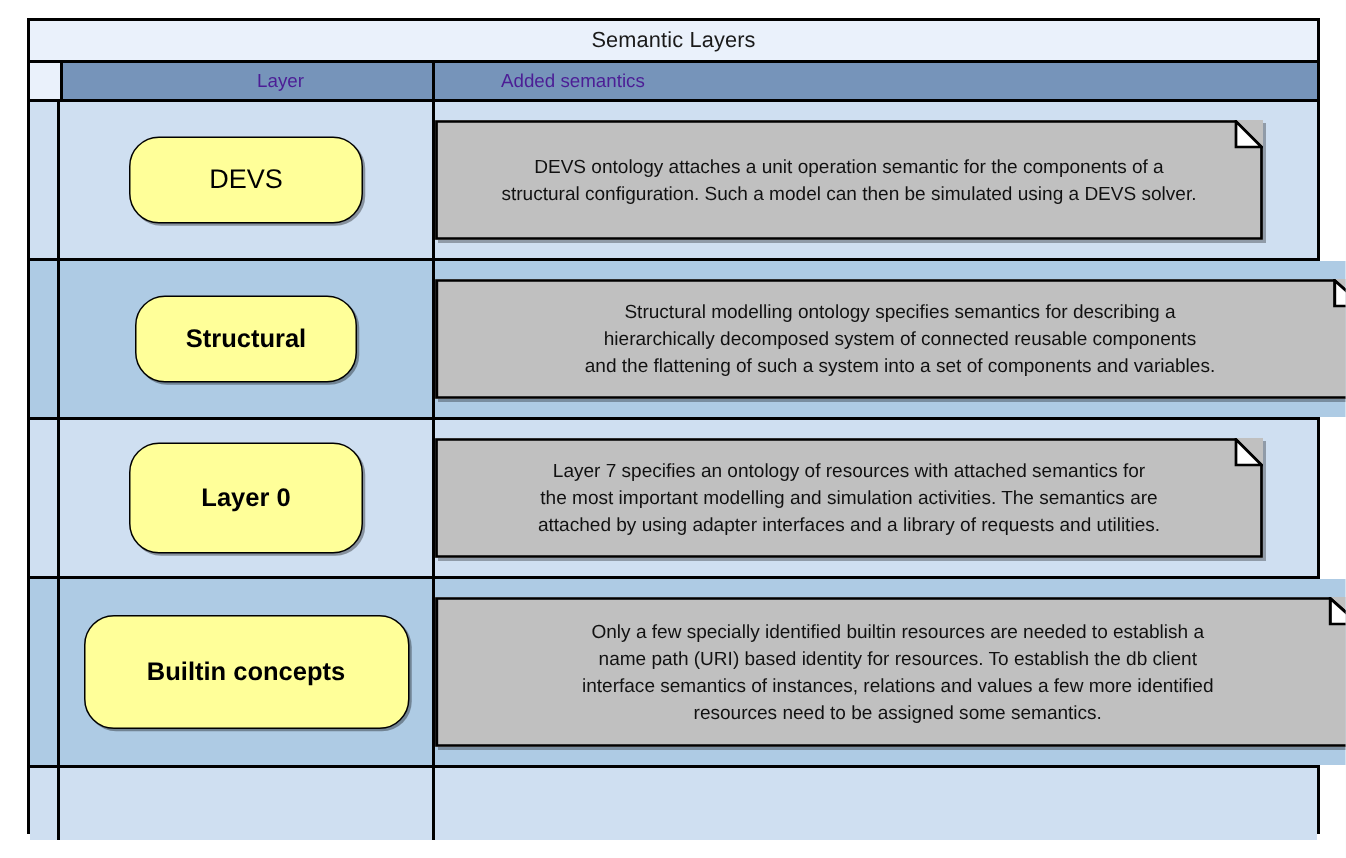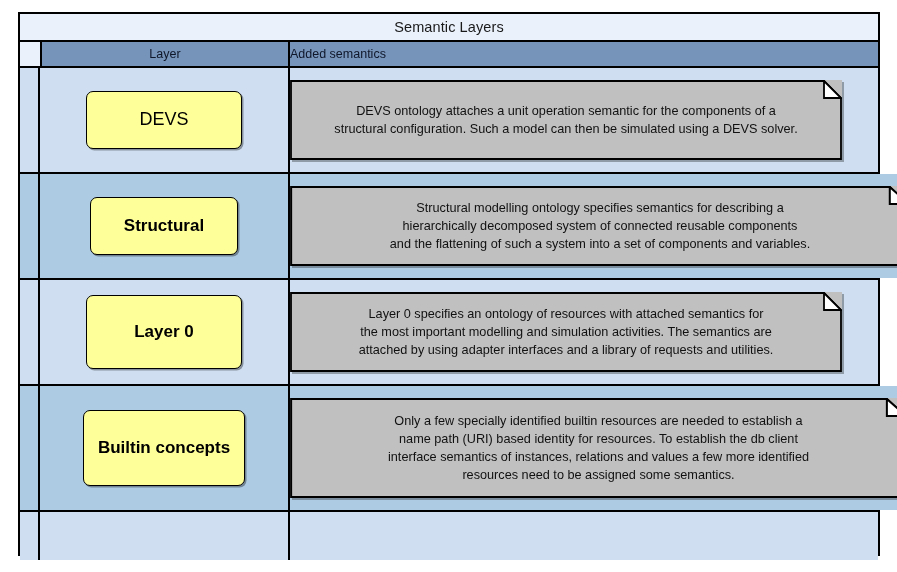--- a/index.html
+++ b/index.html
@@ -84,60 +84,61 @@
   
   .header-row { height: 26px; flex: 0 0 26px; }
   .header-row .cell-rowhead { background: #eaf1fb; border-right: none; }
   .header-row .cell-layer,
   .header-row .cell-semantics {
     background: #7694ba;
   }
   .header-row .cell-layer { border-left: 2px solid #000000; }
   .hdr-text {
     font-size: 12.5px;
-    color: #0f172a;
+    color: #4c1d95;
+    margin-left: 44px;
   }
 
   
   .band-light .cell-rowhead,
   .band-light .cell-layer,
   .band-light .cell-semantics { background: #cfdff1; }
   .band-dark .cell-rowhead,
   .band-dark .cell-layer,
   .band-dark .cell-semantics { background: #aecbe4; }
 
   .row-h1 { flex: 0 0 106px; height: 106px; }
   .row-h2 { flex: 0 0 106px; height: 106px; }
   .row-h3 { flex: 0 0 106px; height: 106px; }
   .row-h4 { flex: 0 0 126px; height: 126px; }
   .row-h5 { flex: 0 0 48px;  height: 48px;  }
 
   
   .layer-box {
     background: #ffff99;
     border: 1.6px solid #000000;
-    border-radius: 7px;
+    border-radius: 20px;
     box-sizing: border-box;
     display: flex;
     align-items: center;
     justify-content: center;
     text-align: center;
     box-shadow: 1.5px 1.5px 0 rgba(0,0,0,0.35);
   }
   .layer-box .layer-label {
     font-size: 17px;
     font-weight: bold;
     color: #000000;
     line-height: 1.1;
     padding: 0 8px;
   }
   .box-devs       { width: 156px; height: 58px; }
   .box-structural { width: 148px; height: 58px; }
   .box-layer0     { width: 156px; height: 74px; }
-  .box-builtin    { width: 162px; height: 76px; }
+  .box-builtin    { width: 217px; height: 76px; }
   .box-devs .layer-label { font-weight: normal; font-size: 18px; }
 
   
   .note {
     position: relative;
     background: #c0c0c0;
     box-sizing: border-box;
     display: flex;
     align-items: center;
     justify-content: center;
@@ -231,21 +232,21 @@
         <div class="layer-box box-layer0">
           <span class="layer-label">Layer 0</span>
         </div>
       </div>
       <div class="cell-semantics">
         <div class="note note-w3">
           <svg class="note-svg" viewBox="0 0 552 80" preserveAspectRatio="none">
             <polygon points="1,1 534,1 551,18 551,79 1,79" fill="#c0c0c0" stroke="#000000" stroke-width="1.8"></polygon>
             <polygon points="534,1 551,18 534,18" fill="#ffffff" stroke="#000000" stroke-width="1.8"></polygon>
           </svg>
-          <span class="note-text">Layer 0 specifies an ontology of resources with attached semantics for
+          <span class="note-text">Layer 7 specifies an ontology of resources with attached semantics for
 the most important modelling and simulation activities. The semantics are
 attached by using adapter interfaces and a library of requests and utilities.</span>
         </div>
       </div>
     </div>
 
     <div class="trow band-dark row-h4">
       <div class="cell-rowhead"></div>
       <div class="cell-layer">
         <div class="layer-box box-builtin">

